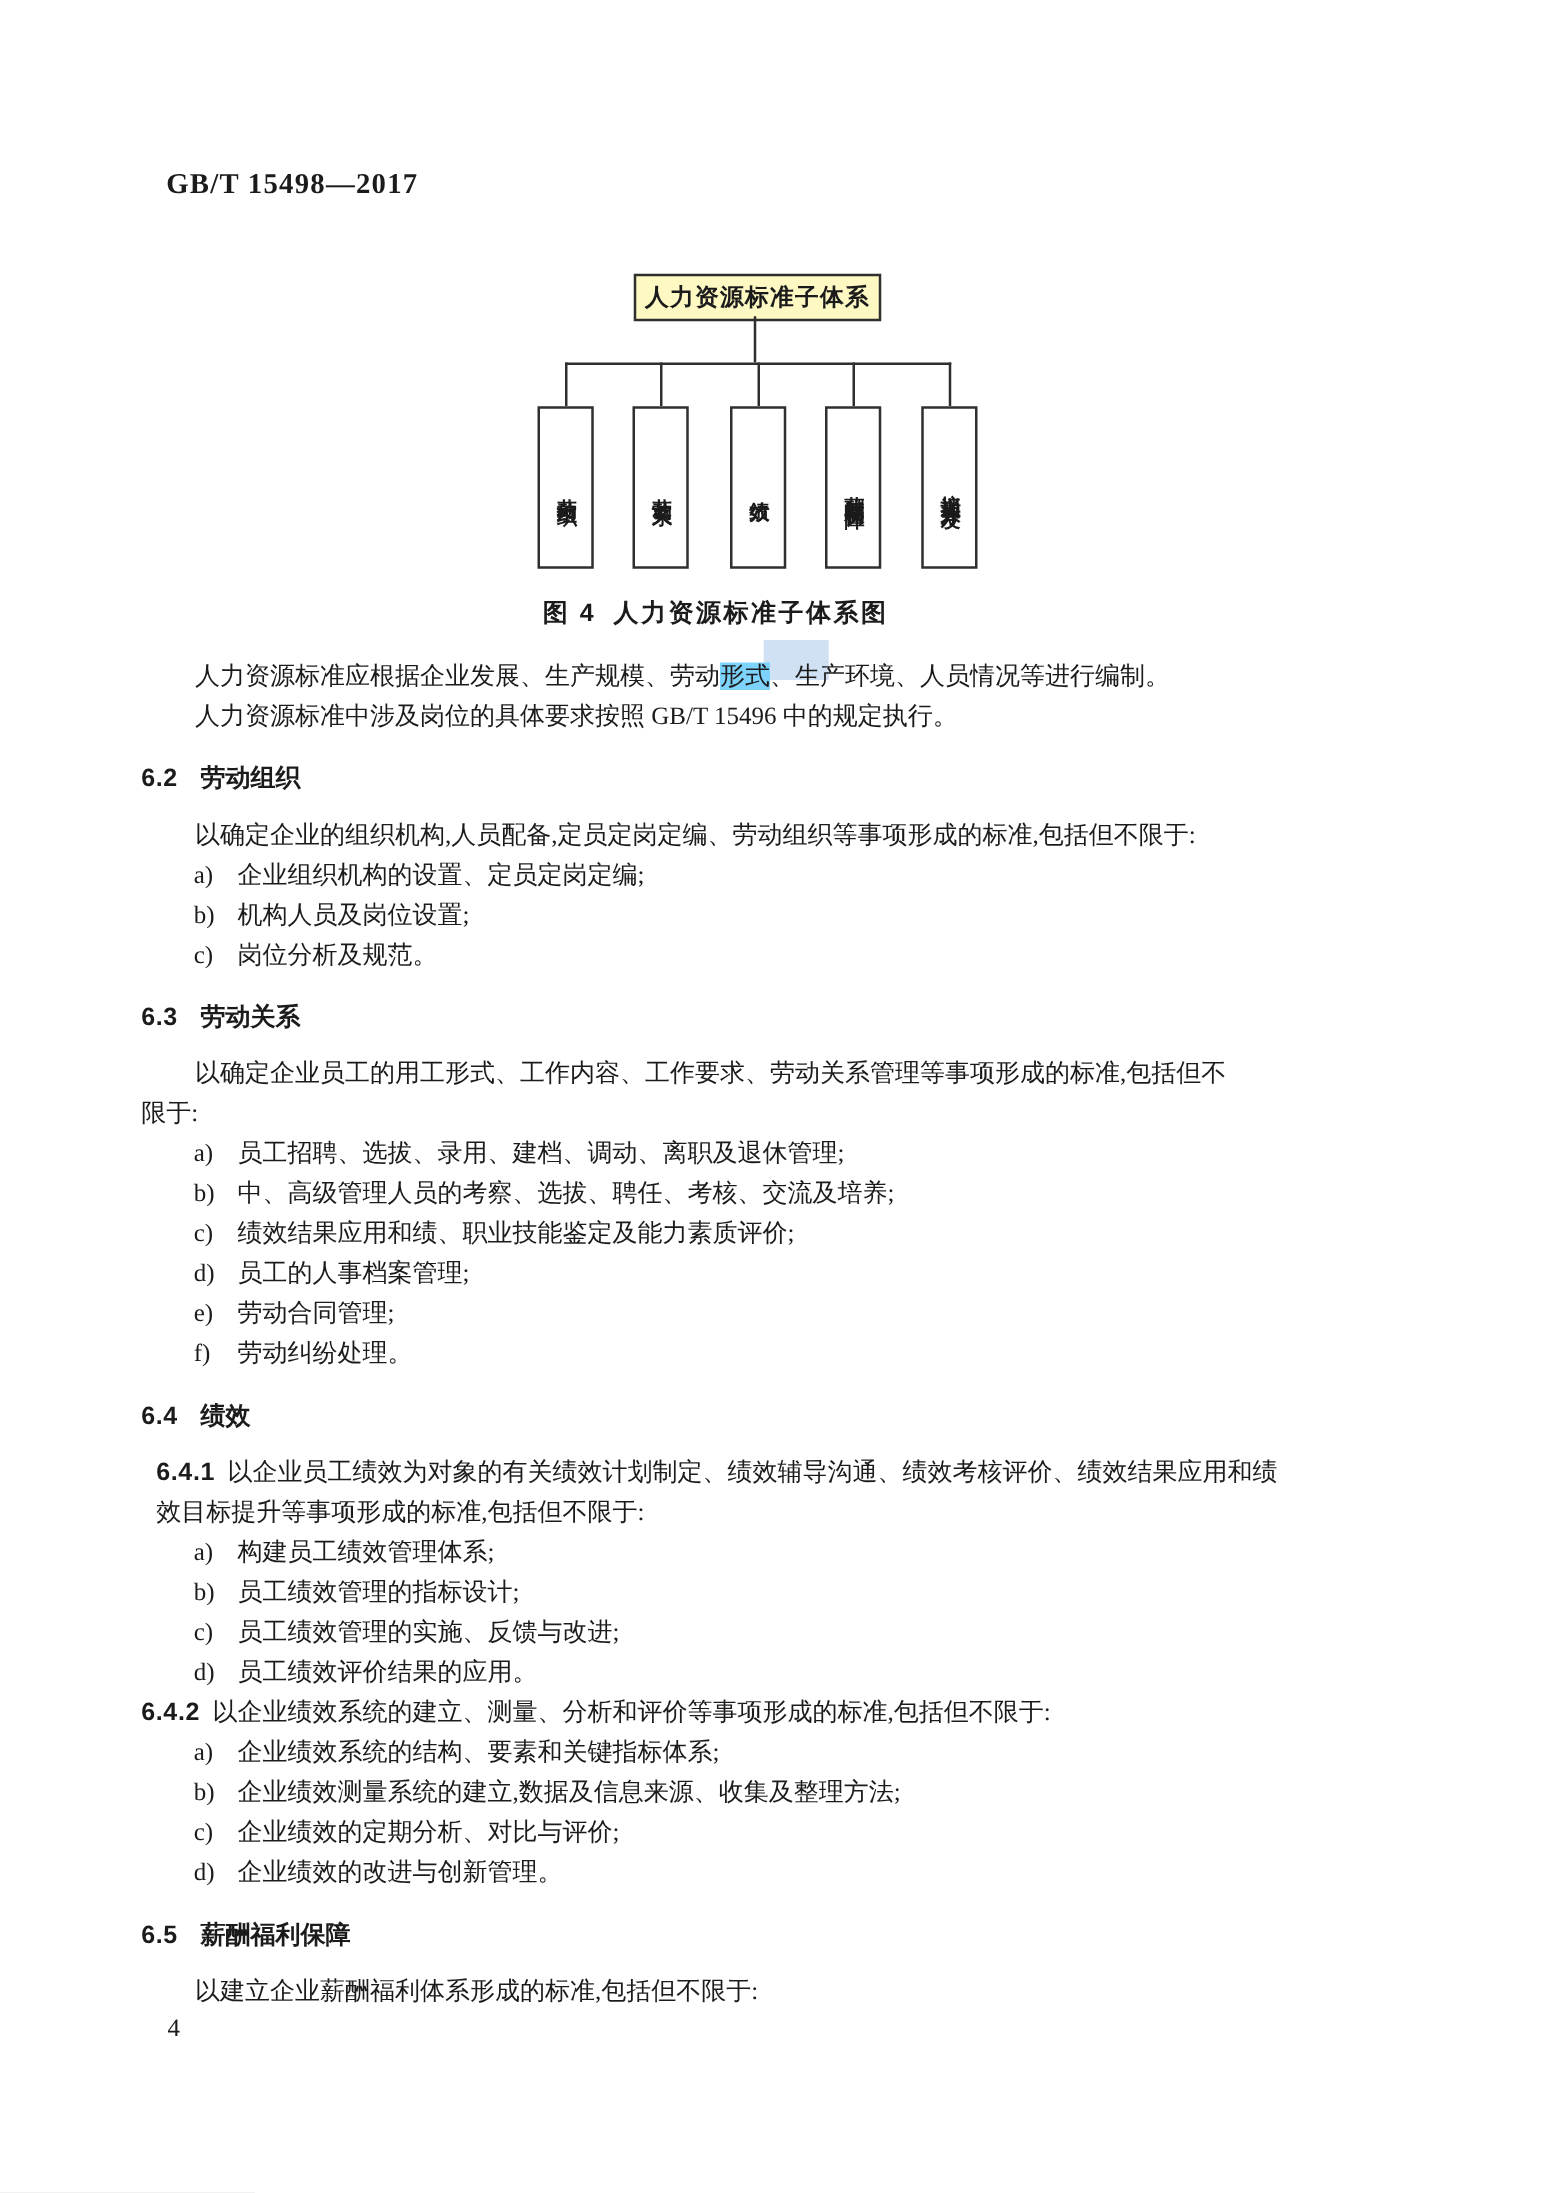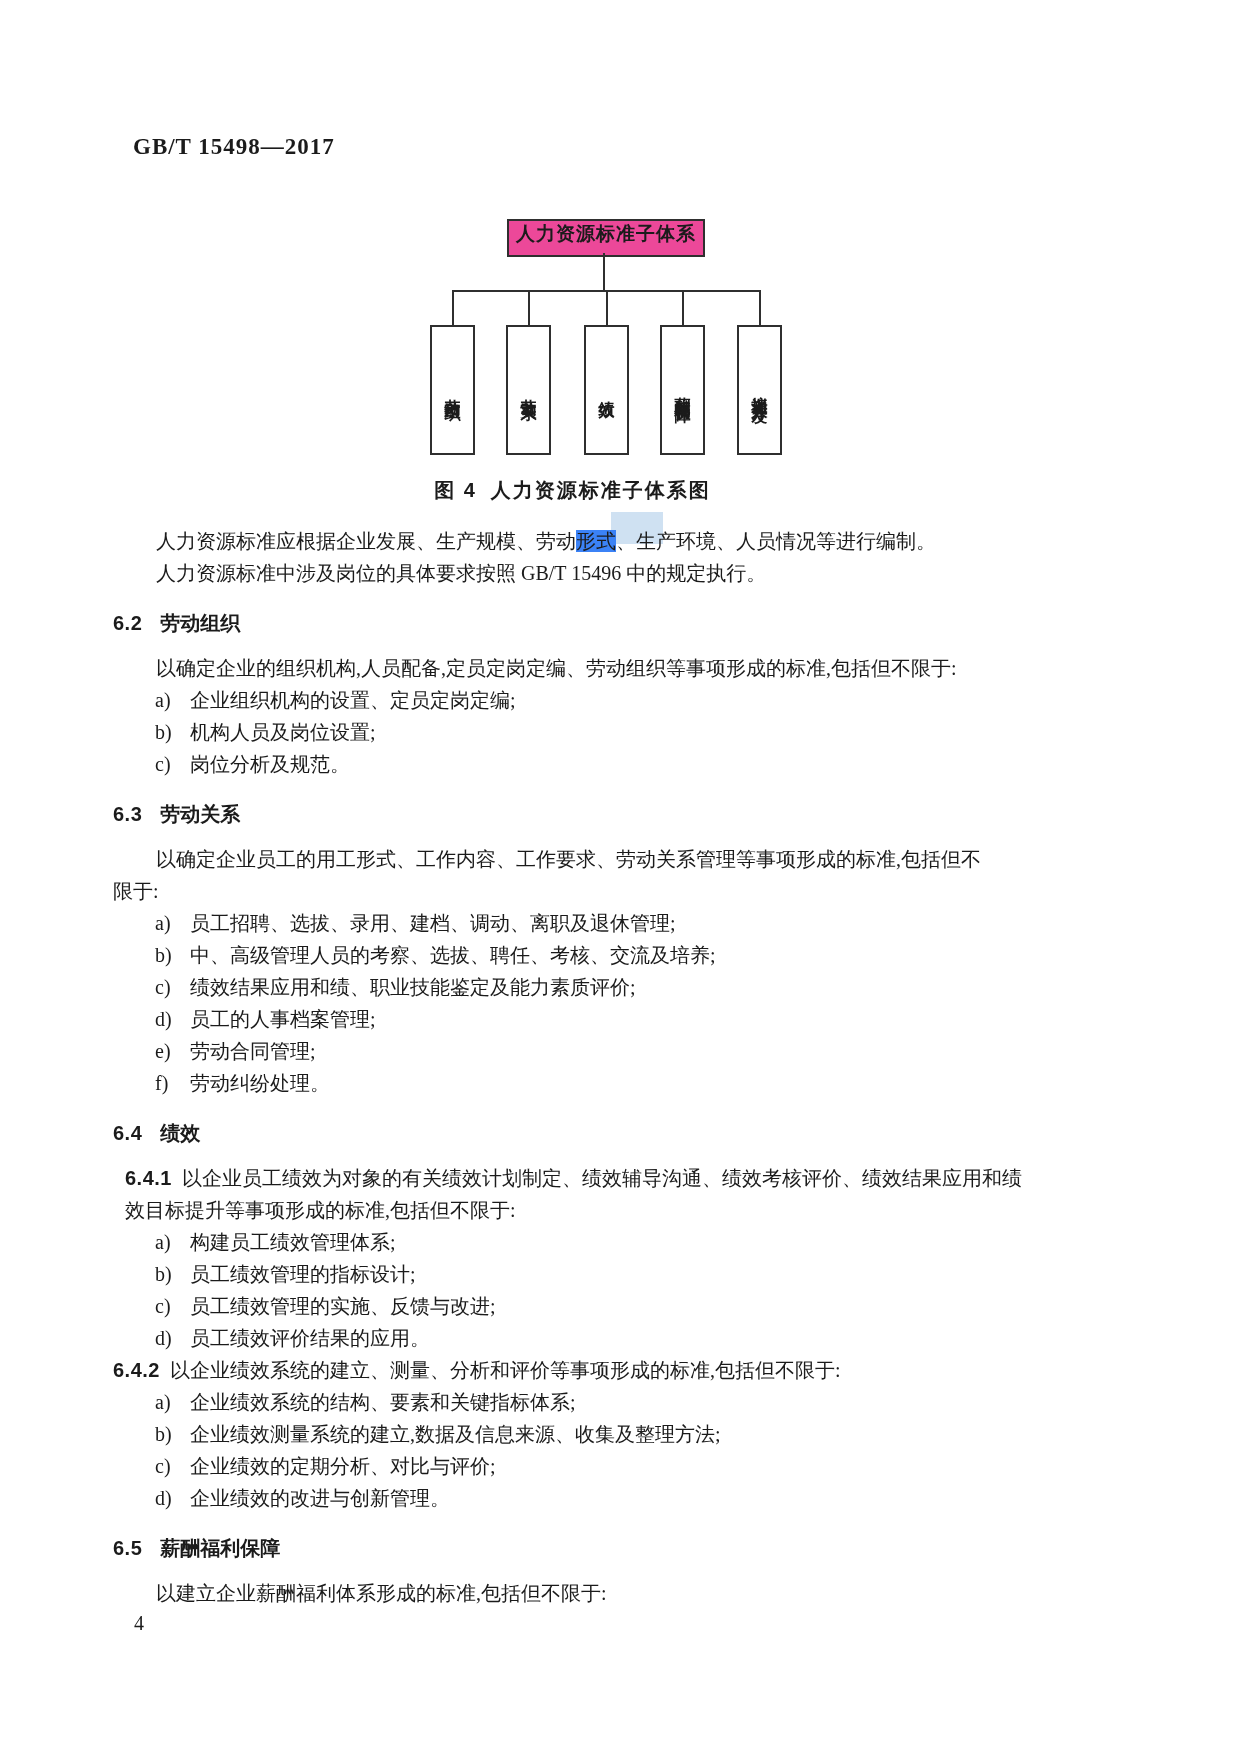--- a/index.html
+++ b/index.html
@@ -14,22 +14,22 @@
   .doc-header{
     position:absolute;left:133px;top:134px;
     font-size:23px;font-weight:bold;letter-spacing:1px;
     font-family:"Liberation Serif","DejaVu Serif",serif;
   }
   
   .diagram{position:absolute;left:113px;top:205px;width:897px;height:265px;}
   .dline{position:absolute;background:#2f2f2f;}
   .root-box{
     position:absolute;left:394px;top:14px;width:194px;height:34px;
-    border:2px solid #2f2f2f;background:#ec4899;
-    display:flex;justify-content:center;
+    border:2px solid #2f2f2f;background:#fef9c3;
+    display:flex;align-items:center;justify-content:center;
     font-family:"Liberation Sans","DejaVu Sans",sans-serif;
     font-weight:bold;font-size:19px;letter-spacing:1px;
   }
   .child-box{
     position:absolute;top:120px;width:41px;height:126px;
     border:2px solid #2f2f2f;background:#fff;
     display:flex;align-items:center;justify-content:center;
   }
   .vlabel{
     writing-mode:vertical-rl;text-orientation:upright;
@@ -114,21 +114,21 @@
   </div>
 
   <div class="fig-caption">
     <span class="cap-num">图 4</span><span>人力资源标准子体系图</span>
   </div>
 
   <div class="sel-artifact"></div>
 
   <div class="text-flow">
 
-    <p class="para indent"><span>人力资源标准应根据企业发展、生产规模、劳动</span><span style="background:#3b82f6;">形式</span><span>、生产环境、人员情况等进行编制。</span></p>
+    <p class="para indent"><span>人力资源标准应根据企业发展、生产规模、劳动</span><span style="background:#7dd3fc;">形式</span><span>、生产环境、人员情况等进行编制。</span></p>
     <p class="para indent">人力资源标准中涉及岗位的具体要求按照 GB/T 15496 中的规定执行。</p>
 
     <p class="sec-h"><span class="h-num">6.2</span><span>劳动组织</span></p>
     <p class="para indent">以确定企业的组织机构,人员配备,定员定岗定编、劳动组织等事项形成的标准,包括但不限于:</p>
     <p class="item"><span class="marker">a)</span><span>企业组织机构的设置、定员定岗定编;</span></p>
     <p class="item"><span class="marker">b)</span><span>机构人员及岗位设置;</span></p>
     <p class="item"><span class="marker">c)</span><span>岗位分析及规范。</span></p>
 
     <p class="sec-h"><span class="h-num">6.3</span><span>劳动关系</span></p>
     <p class="para" style="text-align:left;"><span class="nowrap" style="margin-left:43px;">以确定企业员工的用工形式、工作内容、工作要求、劳动关系管理等事项形成的标准,包括但不</span><br><span>限于:</span></p>

